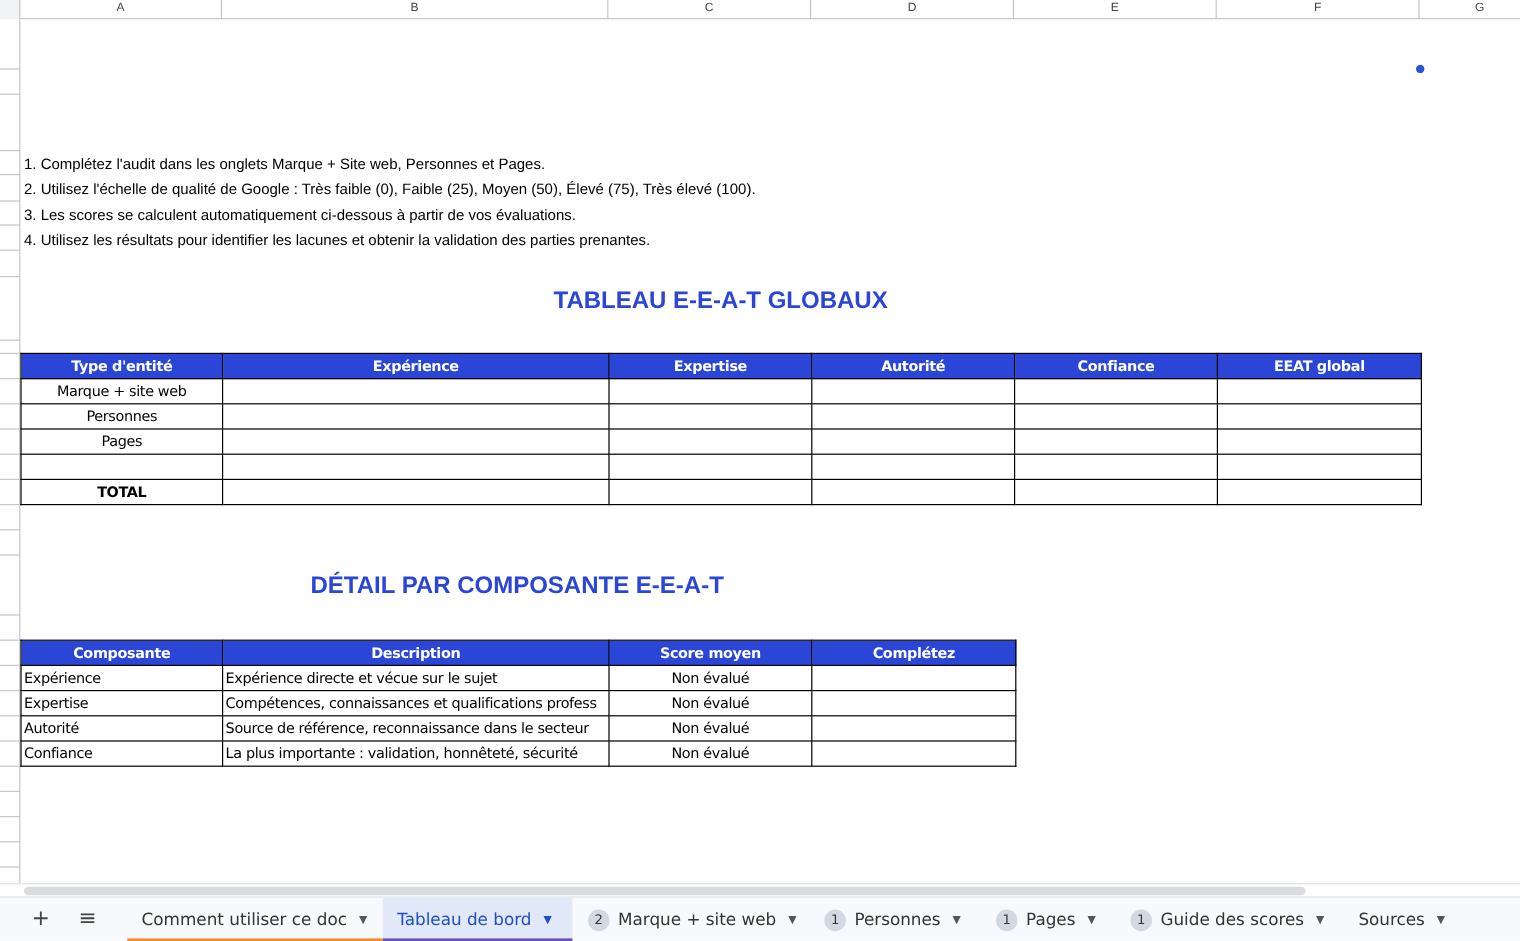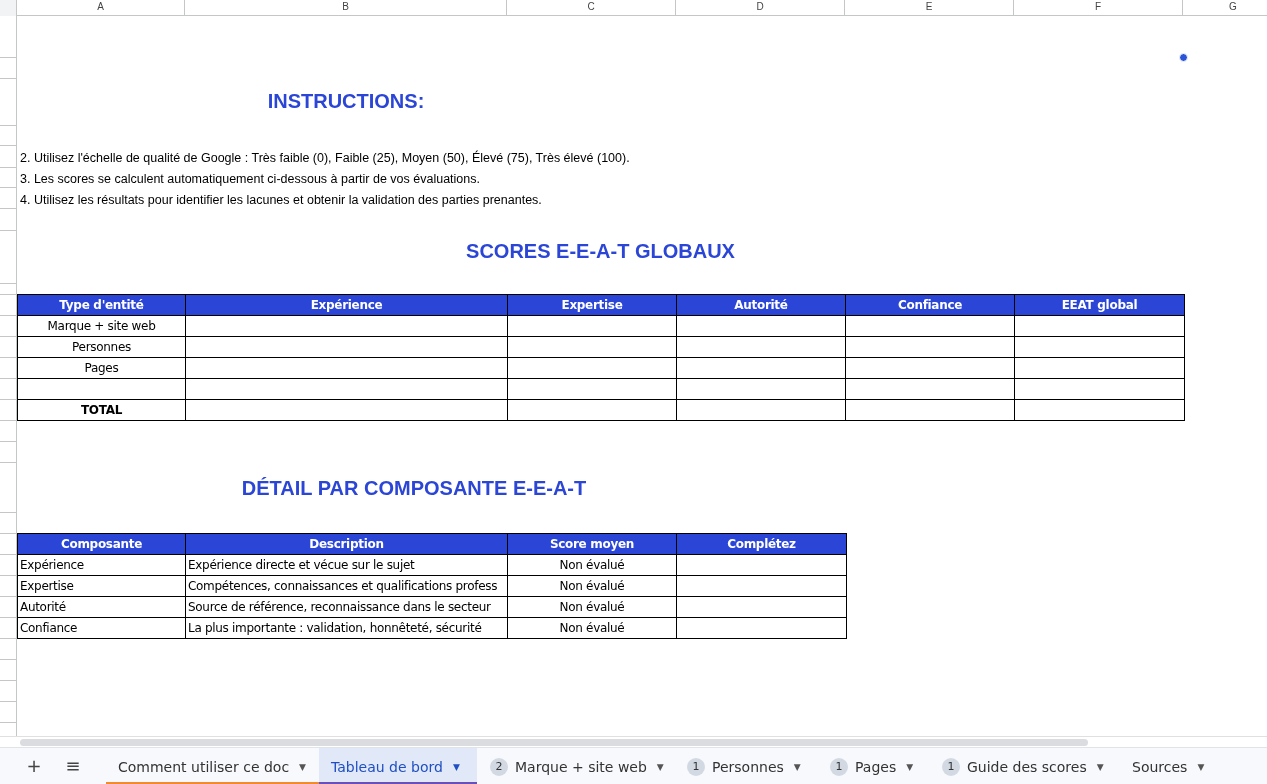--- a/index.html
+++ b/index.html
@@ -78,26 +78,26 @@
     <div class="rowline" style="top:601px"></div>
     <div class="rowline" style="top:622px"></div>
     <div class="rowline" style="top:643px"></div>
     <div class="rowline" style="top:664px"></div>
     <div class="rowline" style="top:685px"></div>
     <div class="rowline" style="top:706px"></div>
   </div>
 
   <div class="sel-handle"></div>
 
-  <div class="section-title" style="left:185px;top:90px;width:322px">INSTRUCTIONS:</div>
+  <div class="instr" style="top:130px">1. Complétez l'audit dans les onglets Marque + Site web, Personnes et Pages.</div>
   <div class="instr" style="top:151px">2. Utilisez l'échelle de qualité de Google : Très faible (0), Faible (25), Moyen (50), Élevé (75), Très élevé (100).</div>
   <div class="instr" style="top:172px">3. Les scores se calculent automatiquement ci-dessous à partir de vos évaluations.</div>
   <div class="instr" style="top:193px">4. Utilisez les résultats pour identifier les lacunes et obtenir la validation des parties prenantes.</div>
 
-  <div class="section-title" style="left:17px;top:240px;width:1167px">SCORES E-E-A-T GLOBAUX</div>
+  <div class="section-title" style="left:17px;top:240px;width:1167px">TABLEAU E-E-A-T GLOBAUX</div>
   <table class="grid" style="left:17px;top:294px;width:1167px">
     <colgroup>
       <col style="width:168px">
         <col style="width:322px">
         <col style="width:169px">
         <col style="width:169px">
         <col style="width:169px">
         <col style="width:170px">
     </colgroup>
     <thead>
@@ -147,21 +147,21 @@
         <td class="c b">TOTAL</td>
         <td></td>
         <td></td>
         <td></td>
         <td></td>
         <td></td>
       </tr>
     </tbody>
   </table>
 
-  <div class="section-title" style="left:0;top:477px;width:828px">DÉTAIL PAR COMPOSANTE E-E-A-T</div>
+  <div class="section-title" style="left:17px;top:477px;width:828px">DÉTAIL PAR COMPOSANTE E-E-A-T</div>
   <table class="grid" style="left:17px;top:533px;width:829px">
     <colgroup>
       <col style="width:168px">
         <col style="width:322px">
         <col style="width:169px">
         <col style="width:170px">
     </colgroup>
     <thead>
       <tr>
         <th>Composante</th>

